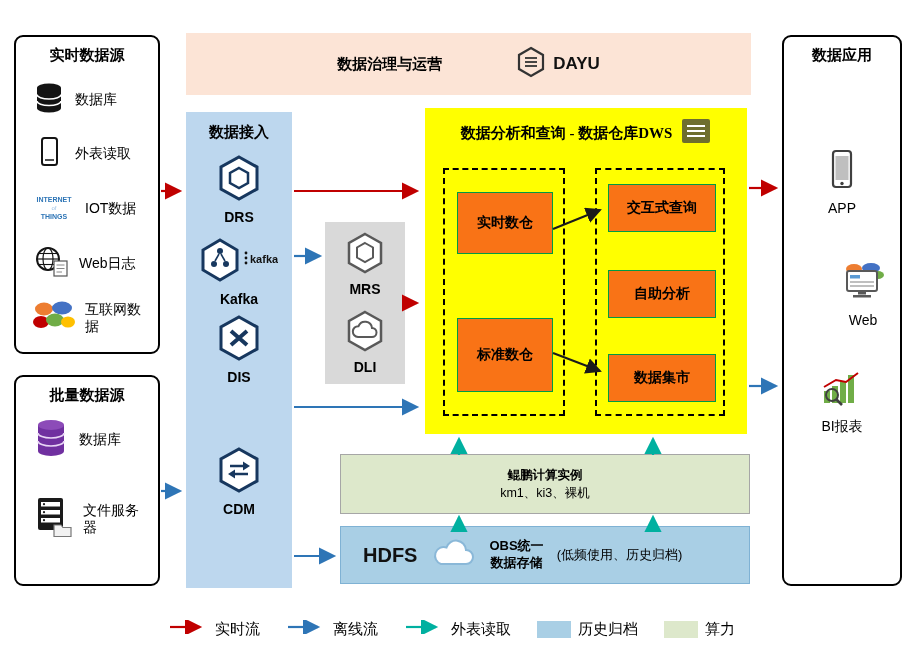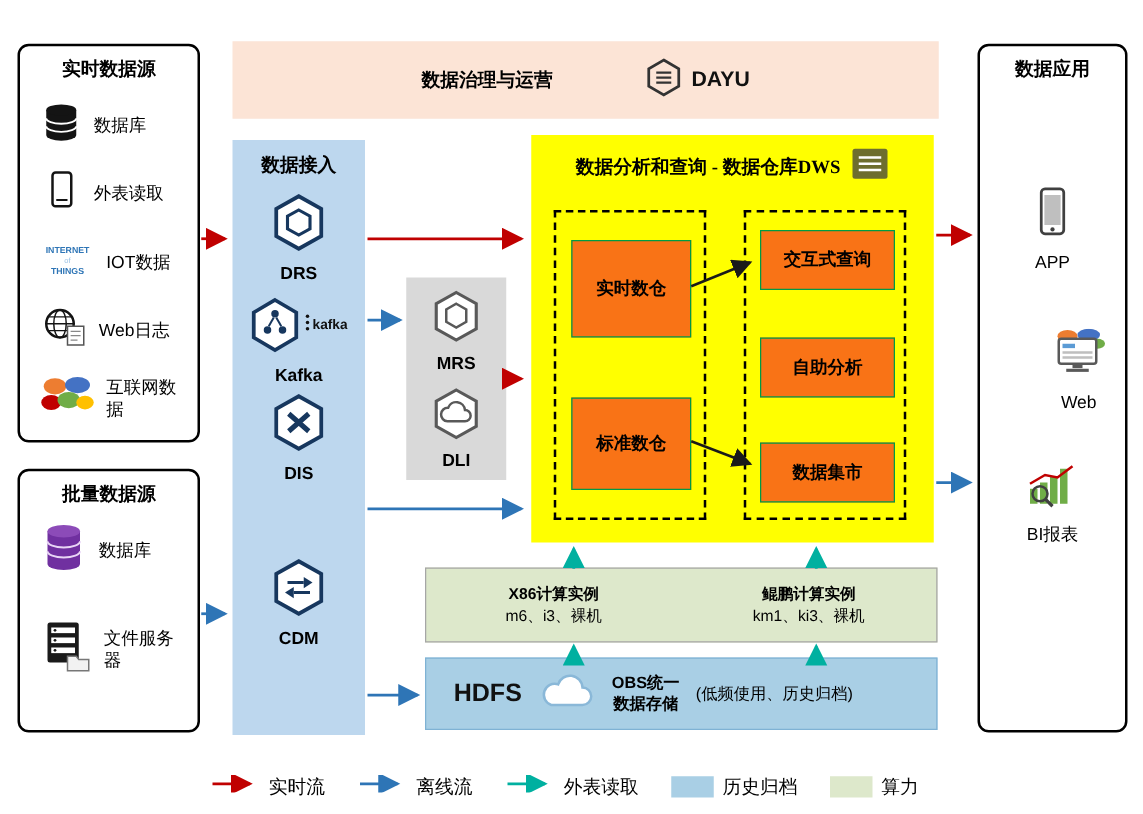--- a/index.html
+++ b/index.html
@@ -257,35 +257,31 @@
       <span>
         <svg width="30" height="26" viewBox="0 0 30 26">
             <rect x="1" y="1" width="28" height="24" rx="2" fill="#6e6e2e"></rect>
             <line x1="6" y1="8" x2="24" y2="8" stroke="#fff" stroke-width="2"></line>
             <line x1="6" y1="13" x2="24" y2="13" stroke="#fff" stroke-width="2"></line>
             <line x1="6" y1="18" x2="24" y2="18" stroke="#fff" stroke-width="2"></line>
           </svg>
       </span>
     </div>
     <div class="dashed" style="left:18px; top:60px; width:122px; height:248px;">
-      <div class="greenbox" style="left:12px; top:22px; width:96px; height:78px;">实时数仓</div>
+      <div class="greenbox" style="left:12px; top:22px; width:96px; height:62px;">实时数仓</div>
       <div class="greenbox" style="left:12px; top:148px; width:96px; height:74px;">标准数仓</div>
     </div>
     <div class="dashed" style="left:170px; top:60px; width:130px; height:248px;">
       <div class="greenbox" style="left:11px; top:14px; width:108px; height:48px;">交互式查询</div>
       <div class="greenbox" style="left:11px; top:100px; width:108px; height:48px;">自助分析</div>
       <div class="greenbox" style="left:11px; top:184px; width:108px; height:48px;">数据集市</div>
     </div>
   </div>
 
   <div class="flat compute" style="left:340px; top:454px; width:410px; height:60px;">
-    <div class="half">
-      <span class="t">X86计算实例</span>
-      <span class="m">m6、i3、裸机</span>
-    </div>
     <div class="half">
       <span class="t">鲲鹏计算实例</span>
       <span class="m">km1、ki3、裸机</span>
     </div>
   </div>
 
   <div class="flat storage" style="left:340px; top:526px; width:410px; height:58px;">
     <span class="hdfs">HDFS</span>
     <span>
       <svg width="46" height="32" viewBox="0 0 46 32">

